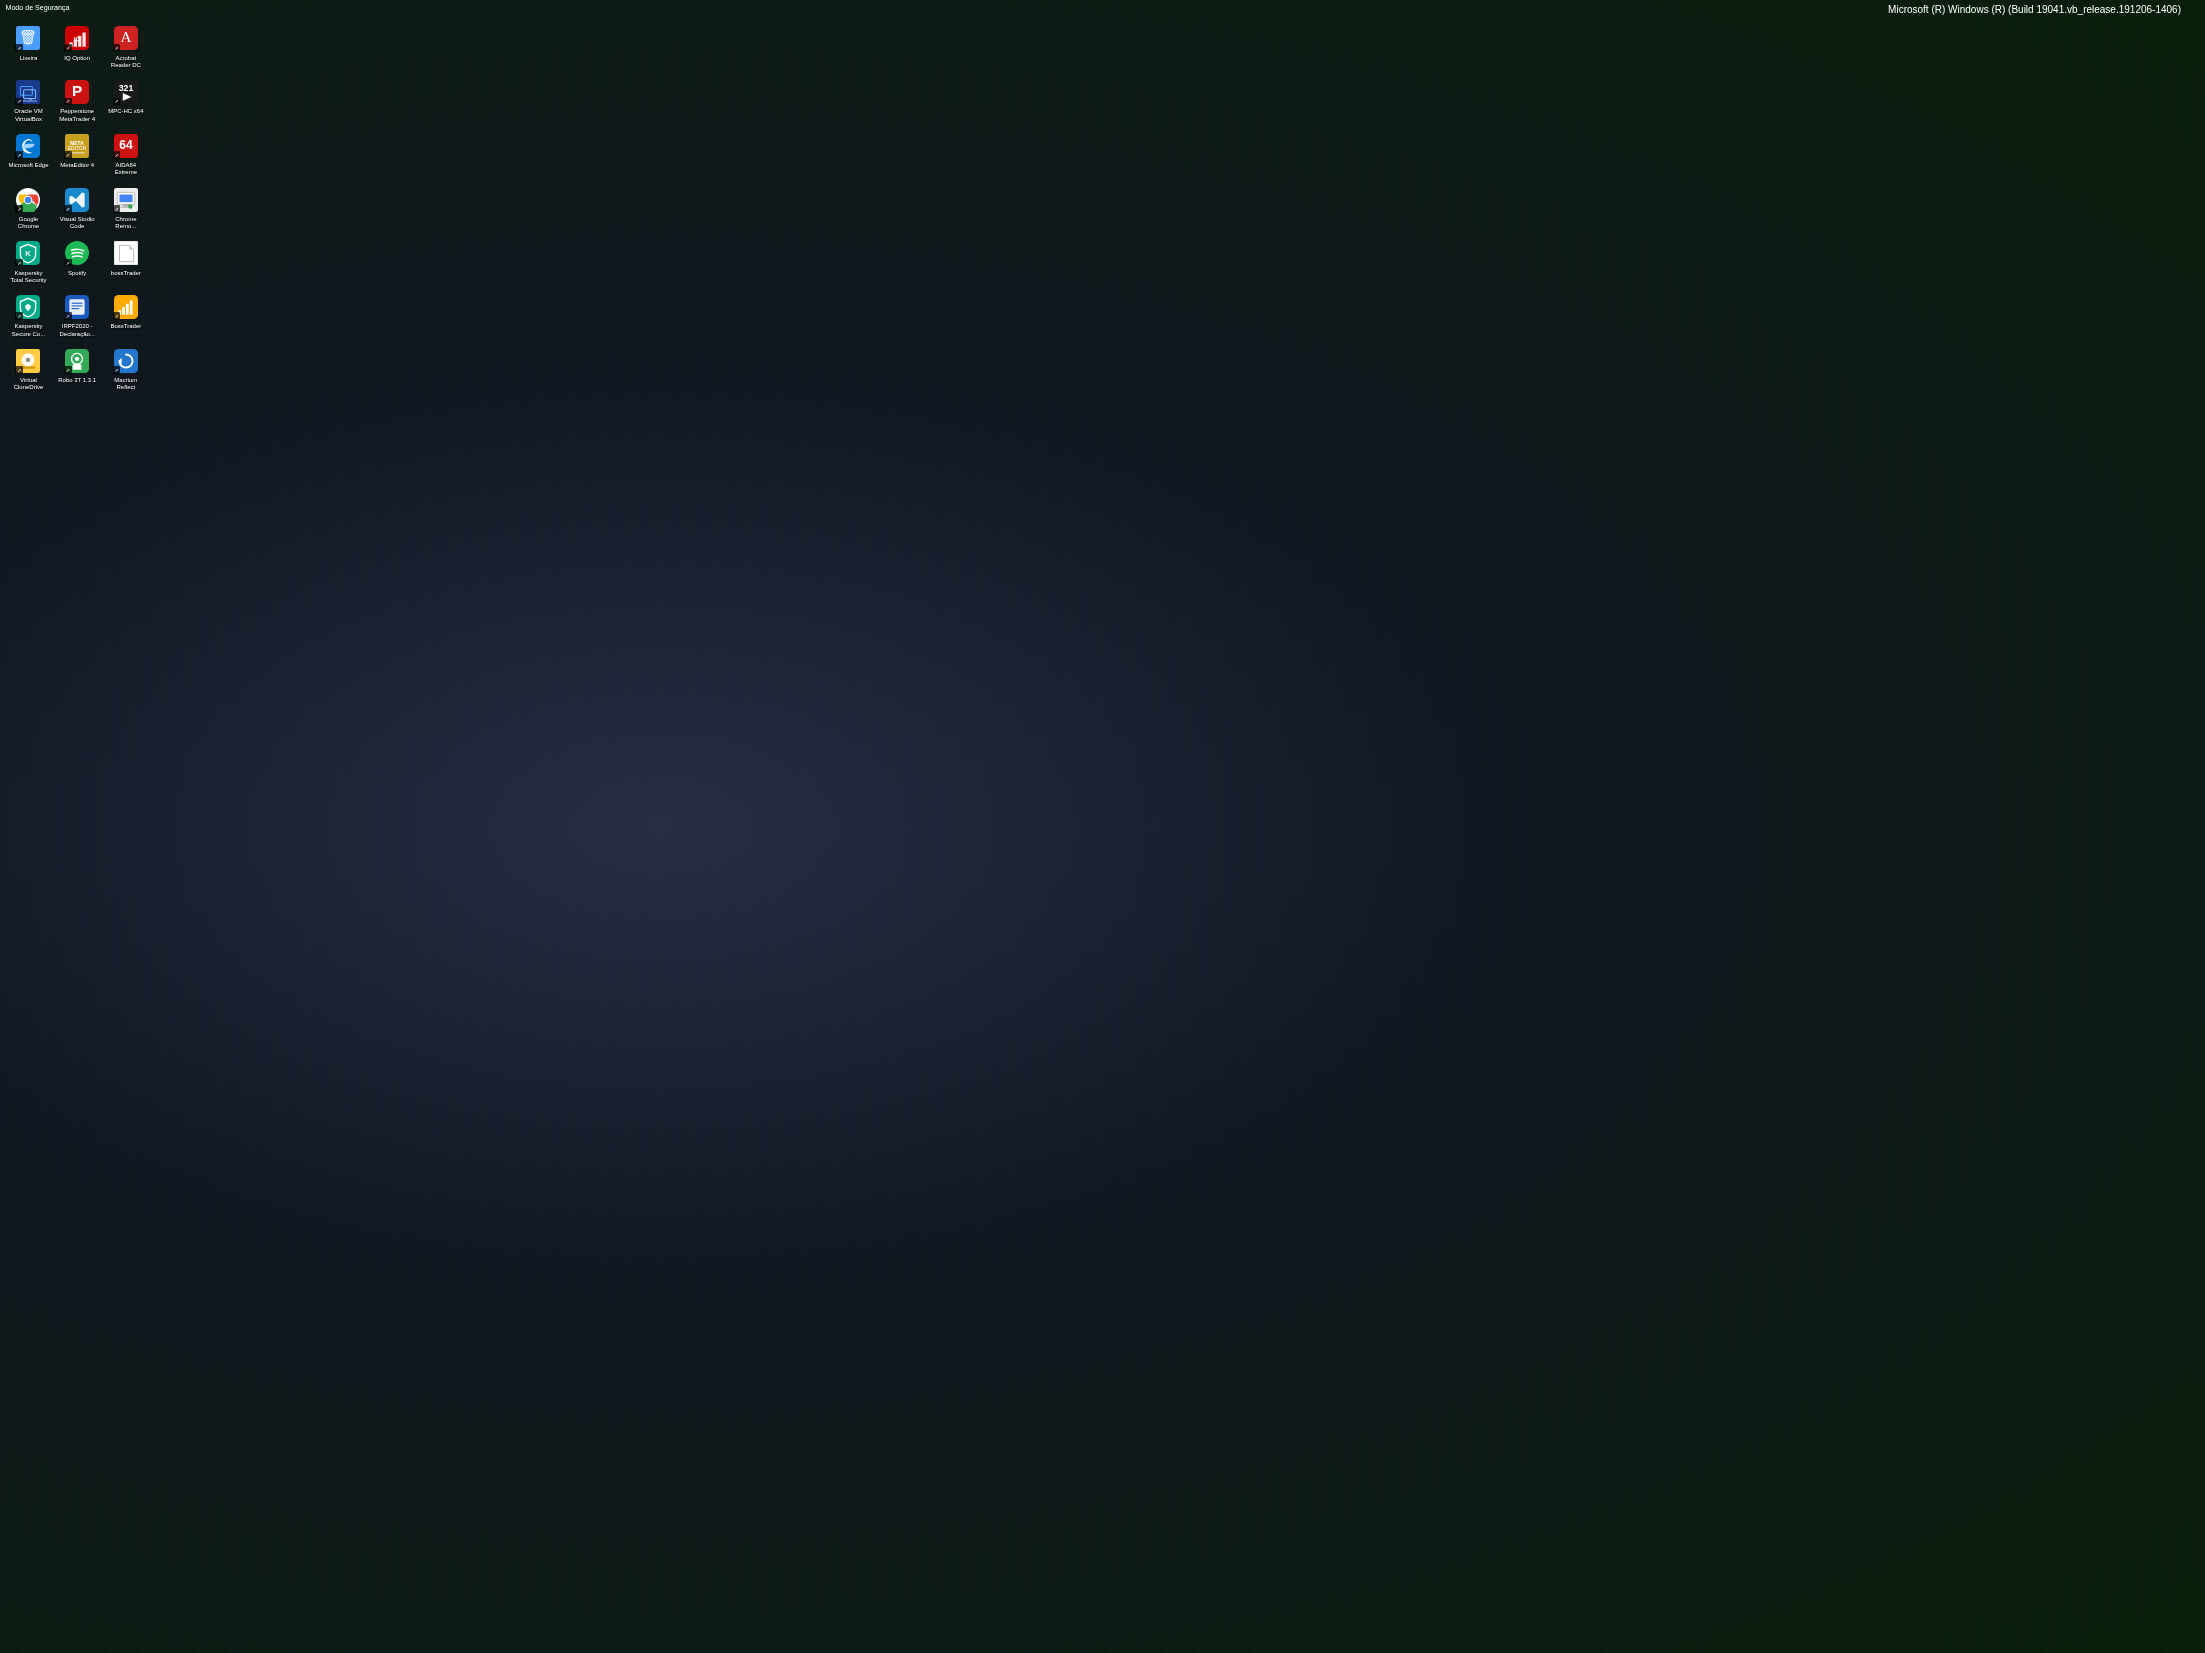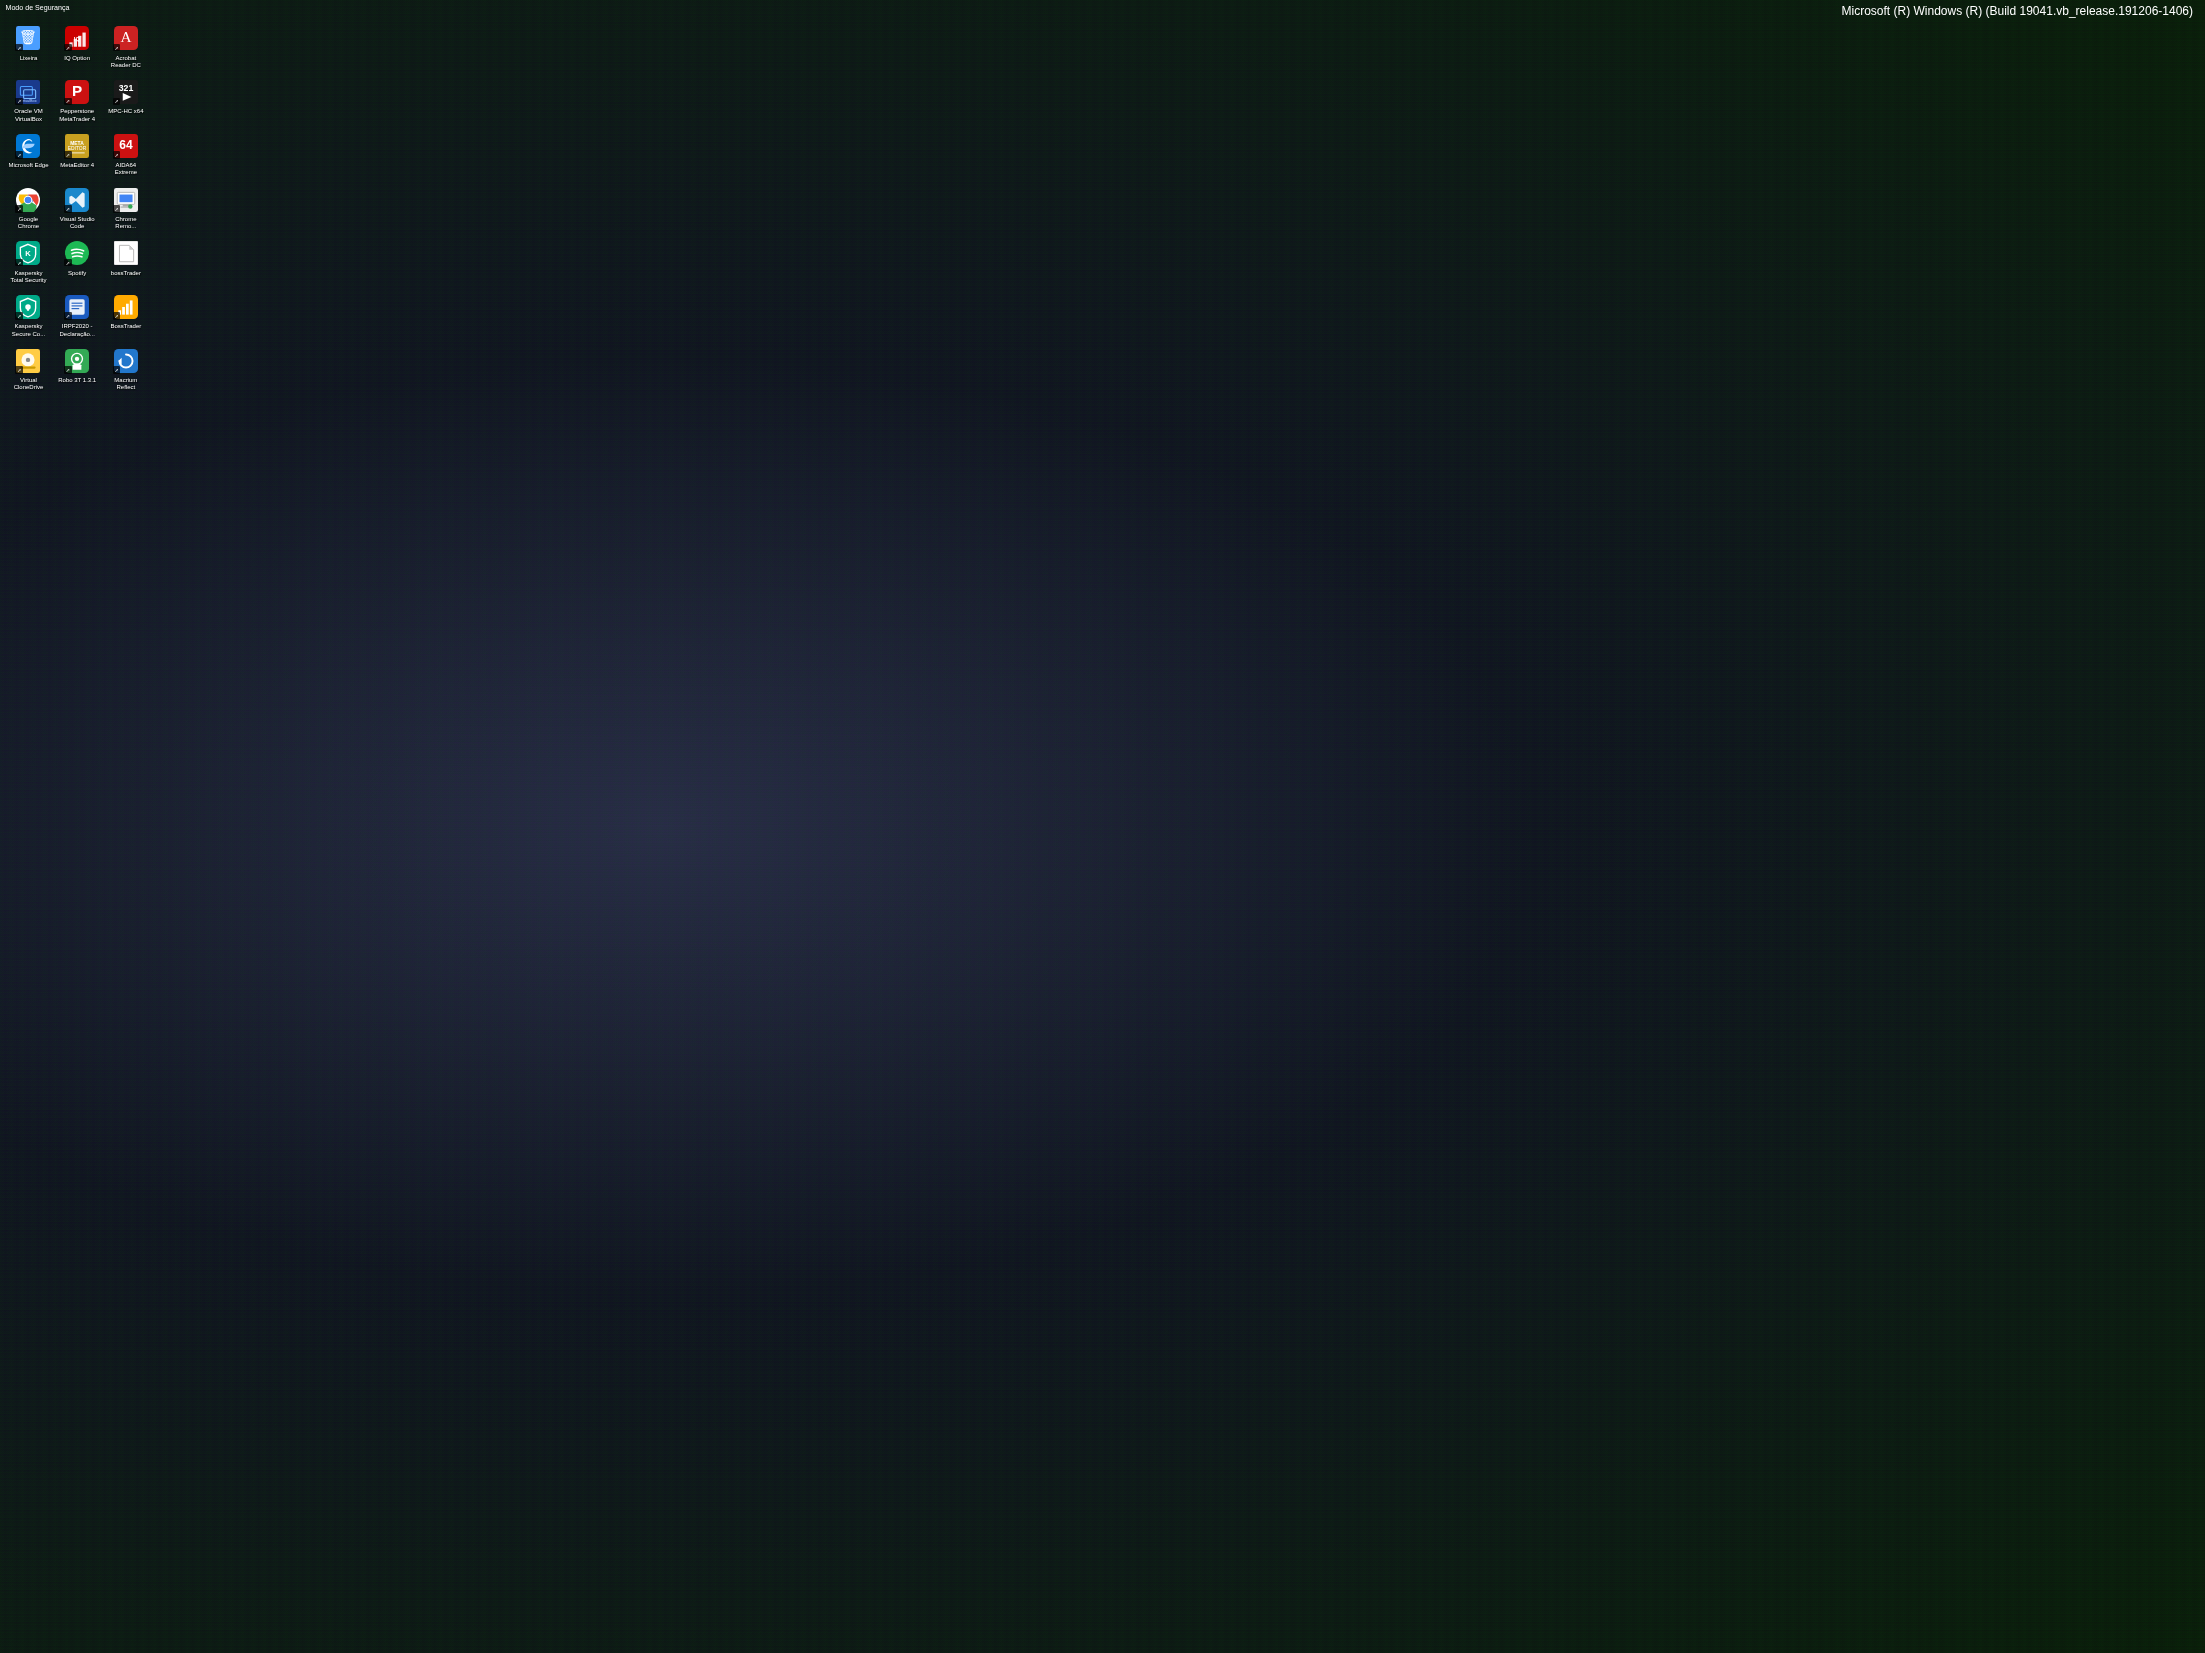--- a/index.html
+++ b/index.html
@@ -54,23 +54,23 @@
       left: 5.5px;
       color: #ffffff;
       font-size: 7.1px;
       font-weight: normal;
       z-index: 20;
     }
 
     .windows-build {
       position: absolute;
       top: 4.4px;
-      right: 12px;
+      right: 24px;
       color: #ffffff;
-      font-size: 12px;
+      font-size: 10px;
       z-index: 20;
       padding-left: 48px;
     }
 
     .desktop-icons {
       position: absolute;
       top: 22px;
       left: 5.5px;
       display: flex;
       flex-direction: column;

